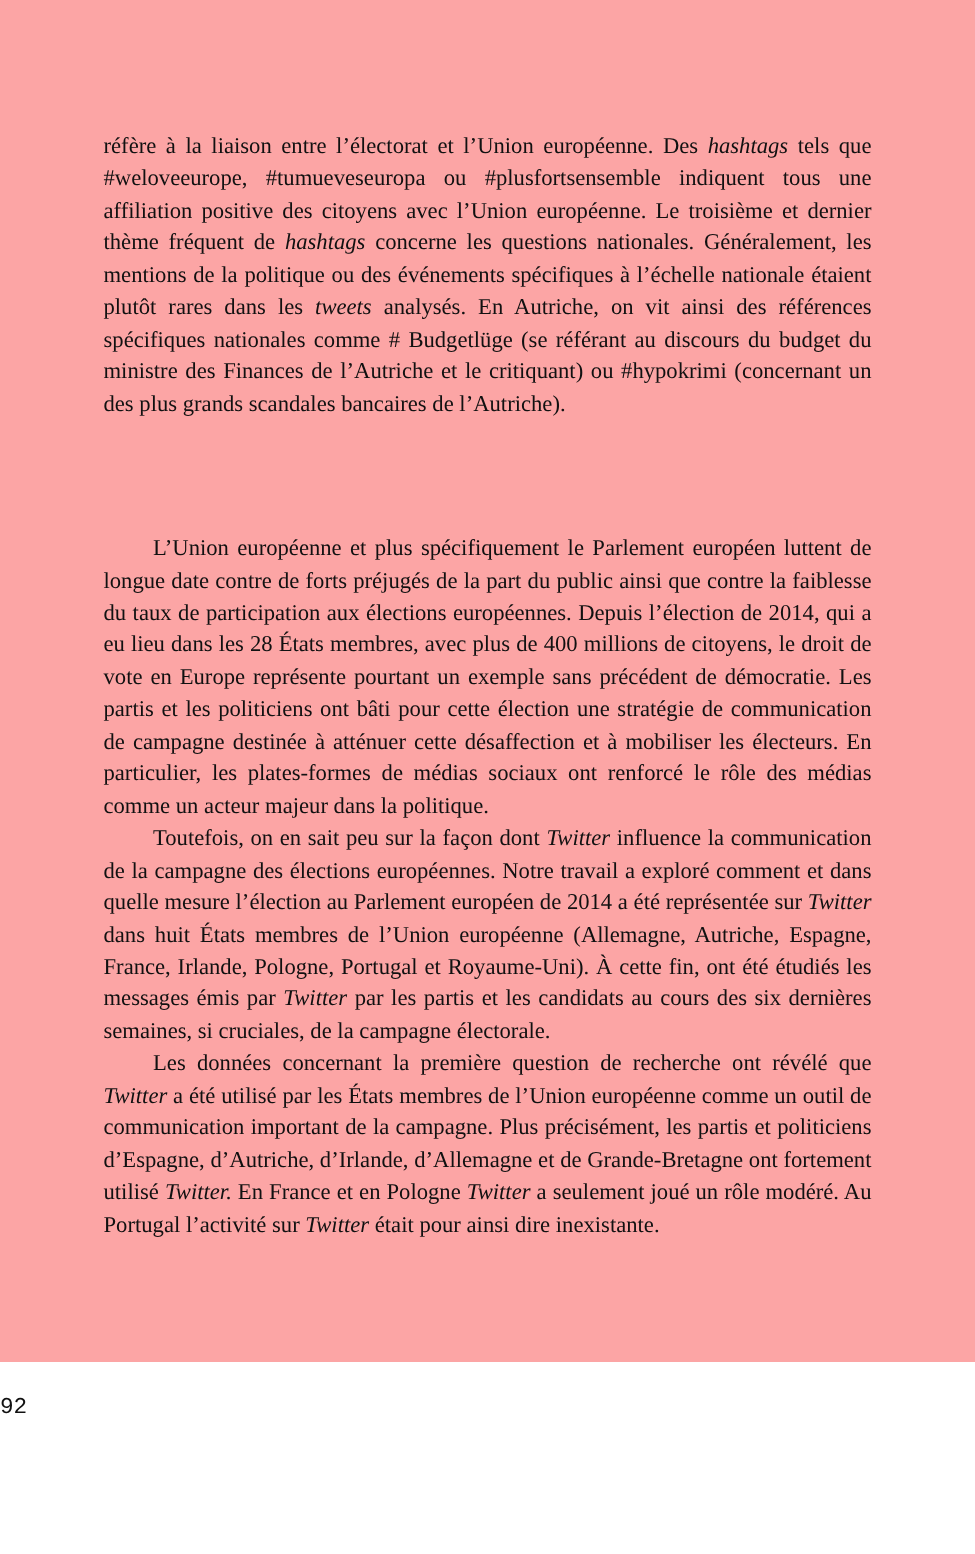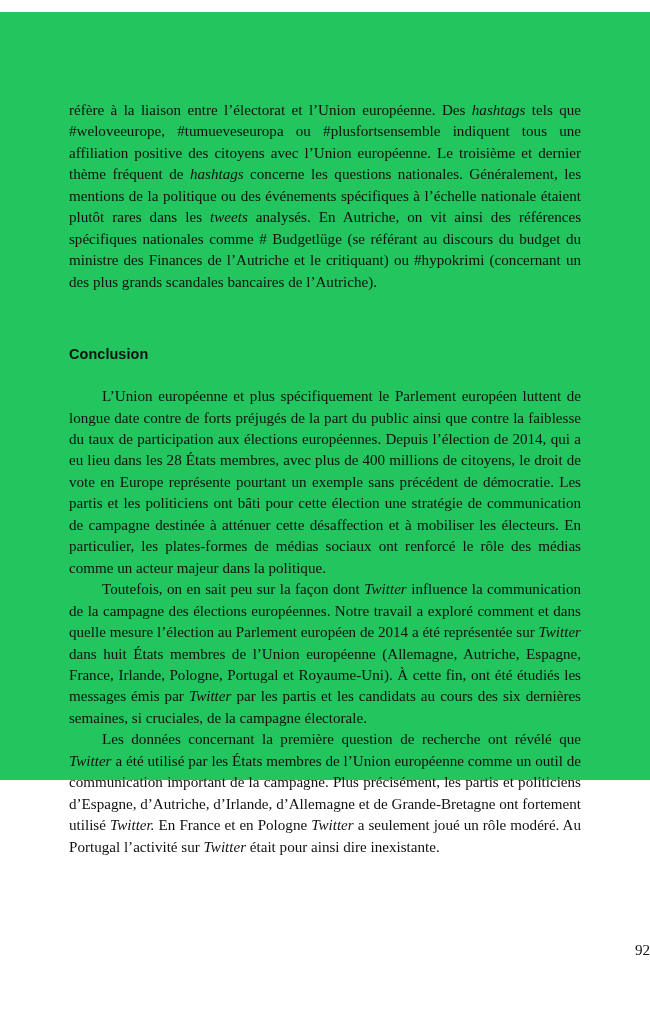--- a/index.html
+++ b/index.html
@@ -13,23 +13,22 @@
     font-family: "Liberation Serif", "DejaVu Serif", serif;
     color: #111111;
     position: relative;
     overflow: hidden;
   }
   .page {
     position: absolute;
     left: 0;
     top: 0;
     width: 650px;
-    height: 768px;
-    background: #22c55e;
-    margin-top: 12px;
+    height: 908px;
+    background: #fca5a5;
   }
   .text-column {
     position: absolute;
     left: 69px;
     top: 88px;
     width: 512px;
   }
   p.body-par {
     margin: 0;
     font-size: 15.1px;
@@ -63,39 +62,38 @@
     height: 23px;
   }
   em {
     font-style: italic;
   }
   .page-number {
     position: absolute;
     left: 0;
     top: 928px;
     width: 650px;
-    text-align: right;
+    text-align: left;
     font-size: 15.1px;
     line-height: 20px;
     color: #111111;
-    font-family: Liberation Serif, serif;
+    font-family: Liberation Mono, monospace;
   }
 </style>
 </head>
 <body>
 
 <div class="page">
 
   <div class="text-column">
 
     <p class="body-par noindent">réfère à la liaison entre l’électorat et l’Union européenne. Des <em>hashtags</em> tels que #weloveeurope, #tumueveseuropa ou #plusfortsensemble indiquent tous une affiliation positive des citoyens avec l’Union européenne. Le troisième et dernier thème fréquent de <em>hashtags</em> concerne les questions nationales. Généralement, les mentions de la politique ou des événements spécifiques à l’échelle nationale étaient plutôt rares dans les <em>tweets</em> analysés. En Autriche, on vit ainsi des références spécifiques nationales comme # Budgetlüge (se référant au discours du budget du ministre des Finances de l’Autriche et le critiquant) ou #hypokrimi (concernant un des plus grands scandales bancaires de l’Autriche).</p>
 
     <div class="gap-after-par1"></div>
 
-    <h2 class="section-heading">Conclusion</h2>
 
     <div class="gap-after-heading"></div>
 
     <p class="body-par indent">L’Union européenne et plus spécifiquement le Parlement européen luttent de longue date contre de forts préjugés de la part du public ainsi que contre la faiblesse du taux de participation aux élections européennes. Depuis l’élection de 2014, qui a eu lieu dans les 28 États membres, avec plus de 400 millions de citoyens, le droit de vote en Europe représente pourtant un exemple sans précédent de démocratie. Les partis et les politiciens ont bâti pour cette élection une stratégie de communication de campagne destinée à atténuer cette désaffection et à mobiliser les électeurs. En particulier, les plates-formes de médias sociaux ont renforcé le rôle des médias comme un acteur majeur dans la politique.</p>
 
     <p class="body-par indent">Toutefois, on en sait peu sur la façon dont <em>Twitter</em> influence la communication de la campagne des élections européennes. Notre travail a exploré comment et dans quelle mesure l’élection au Parlement européen de 2014 a été représentée sur <em>Twitter</em> dans huit États membres de l’Union européenne (Allemagne, Autriche, Espagne, France, Irlande, Pologne, Portugal et Royaume-Uni). À cette fin, ont été étudiés les messages émis par <em>Twitter</em> par les partis et les candidats au cours des six dernières semaines, si cruciales, de la campagne électorale.</p>
 
     <p class="body-par indent">Les données concernant la première question de recherche ont révélé que <em>Twitter</em> a été utilisé par les États membres de l’Union européenne comme un outil de communication important de la campagne. Plus précisément, les partis et politiciens d’Espagne, d’Autriche, d’Irlande, d’Allemagne et de Grande-Bretagne ont fortement utilisé <em>Twitter.</em> En France et en Pologne <em>Twitter</em> a seulement joué un rôle modéré. Au Portugal l’activité sur <em>Twitter</em> était pour ainsi dire inexistante.</p>
 
 

